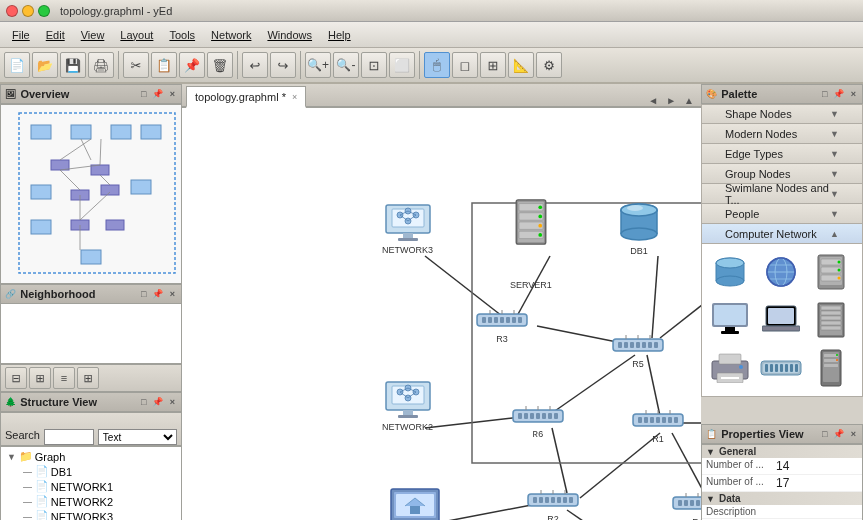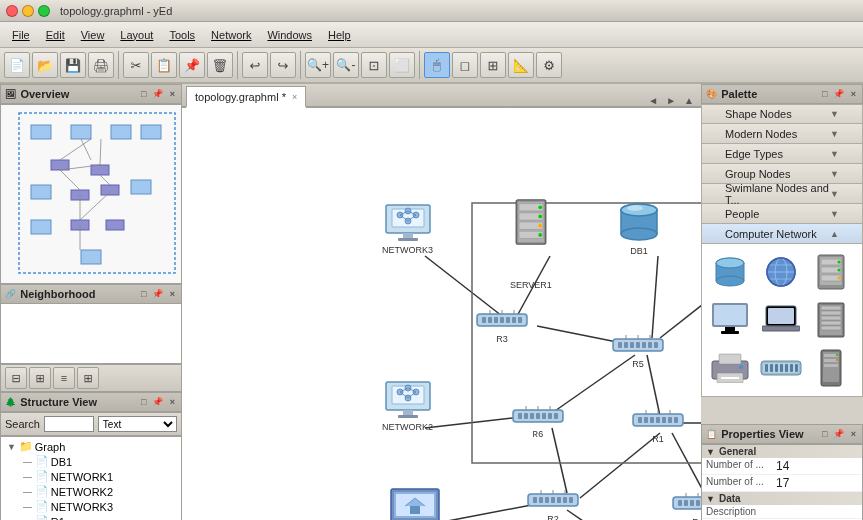--- a/index.html
+++ b/index.html
@@ -129,22 +129,22 @@
       border-radius: 2px;
       display: flex; align-items: center; justify-content: center;
       font-size: 11px;
       cursor: pointer;
       color: #444;
     }
     .search-bar {
       height: 24px;
       background: linear-gradient(to bottom, #e0dcd4, #ccc8c0);
       display: flex;
-      align-items: center;
-      padding: 5px 4px;
+      align-items: flex-start;
+      padding: 16px 4px;
       gap: 4px;
       border: 1px solid #a0a09a;
     }
     .search-label { font-size: 11px; color: #222; }
     .search-input {
       width: 50px; height: 16px;
       border: 1px solid #888;
       background: white;
       font-size: 10px;
       padding: 0 2px;

